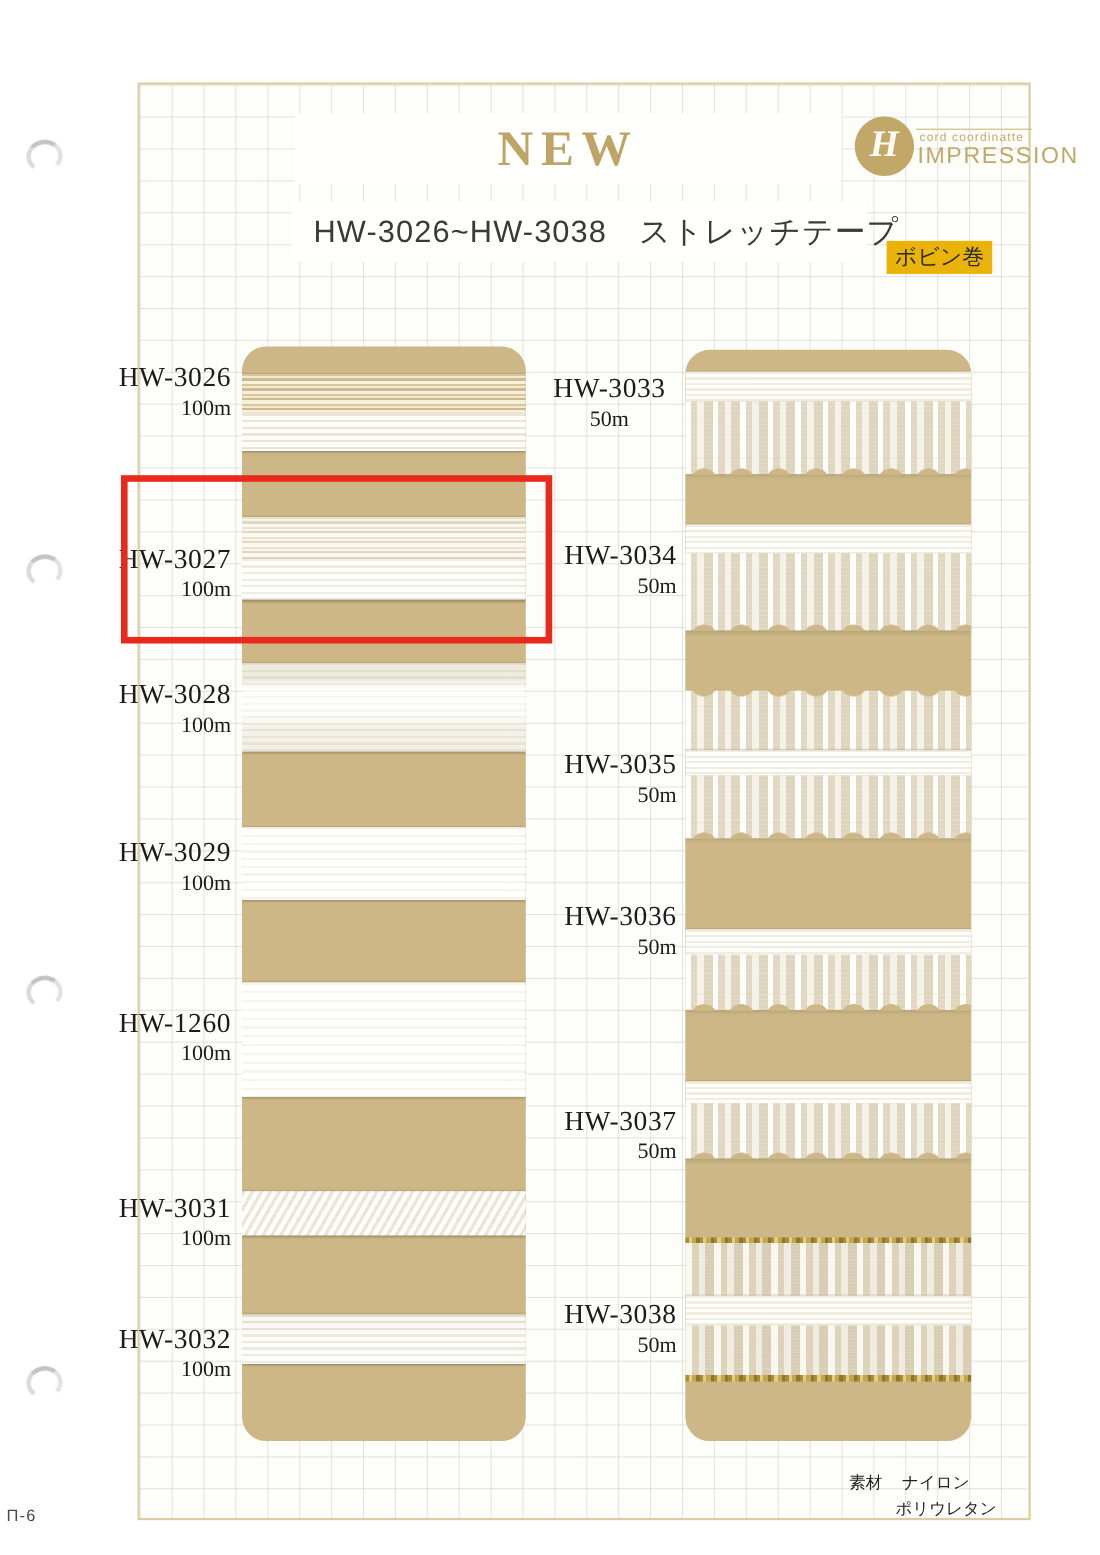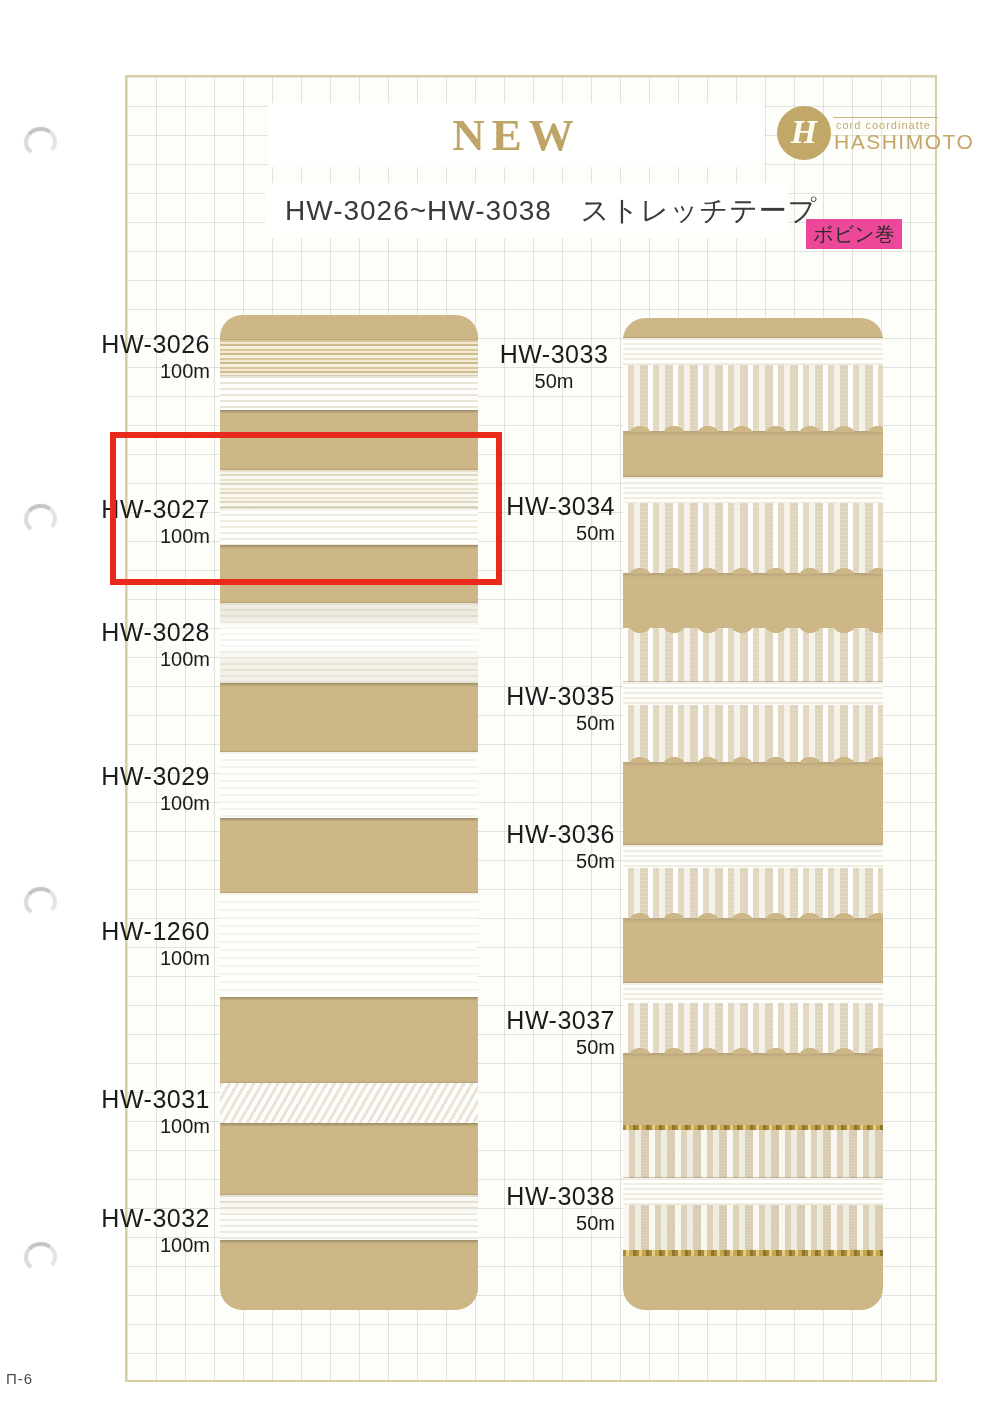--- a/index.html
+++ b/index.html
@@ -37,21 +37,21 @@
     font-family:"Liberation Serif", serif; font-weight:bold;
     font-size:45px; letter-spacing:7px; word-spacing:18px; color:#bfa468;
   }
   .subtitle-box {
     position:absolute; left:265px; top:183px; width:523px; height:55px;
     background:#fffffe; line-height:55px; padding-left:20px;
     font-size:28px; color:#3a3a3a; letter-spacing:1px; white-space:pre;
   }
   .bobbin-box {
     position:absolute; left:806px; top:219px; width:96px; height:30px;
-    background:#ec4899; line-height:30px; text-align:center;
+    background:#eab308; line-height:30px; text-align:center;
     font-size:20px; color:#2c2c2c;
   }
   
   .logo-circle {
     position:absolute; left:777px; top:106px; width:54px; height:54px; border-radius:50%;
     background:#c1a768; color:#fdfbf4; text-align:center; line-height:52px;
     font-family:"Liberation Serif", serif; font-style:italic; font-weight:bold; font-size:34px;
   }
   .logo-rule { position:absolute; left:833px; top:117px; width:105px; height:1px; background:#cdb77e; }
   .logo-small {
@@ -118,21 +118,21 @@
     background-size:34px 15px; background-repeat:repeat-x; }
   .ruffle.dense {
     background-image:
       repeating-linear-gradient(90deg, rgba(250,248,242,.95) 0 6px, rgba(214,202,172,.7) 6px 12px, rgba(240,236,226,.9) 12px 18px, rgba(202,189,158,.6) 18px 26px),
       repeating-linear-gradient(180deg, rgba(255,255,255,.5) 0 1px, rgba(0,0,0,0) 1px 3px);
   }
   .gold-edge { position:absolute; left:0; right:0; height:5px;
     background:repeating-linear-gradient(90deg,#a98c39 0 3px,#e3cc84 3px 6px,#c6a64d 6px 10px,#8f762f 10px 13px); }
 
   
-  .plabel { position:absolute; width:122px; text-align:right; color:#1b1b1b; }
+  .plabel { position:absolute; width:122px; text-align:right; color:#1b1b1b;font-family:Liberation Serif, serif; }
   .plabel .code { font-size:25px; line-height:28px; letter-spacing:.5px; }
   .plabel .len  { font-size:20px; line-height:26px; }
   .plabel.lcol { left:88px; }
   .plabel.rcol { left:493px; }
   .lb-0 { top:330px; } .lb-1 { top:480px;margin-top:15px; } .lb-2 { top:618px; } .lb-3 { top:762px; }
   .lb-4 { top:917px; } .lb-5 { top:1085px; } .lb-6 { top:1204px; }
   .rb-0 { top:340px;text-align:center; } .rb-1 { top:492px; } .rb-2 { top:682px; }
   .rb-3 { top:820px; } .rb-4 { top:1006px; } .rb-5 { top:1182px; }
 
   
@@ -157,21 +157,21 @@
   <div class="hole h1"></div>
   <div class="hole h2"></div>
   <div class="hole h3"></div>
   <div class="hole h4"></div>
 
   <div class="title-box">NEW IMPRESSION</div>
 
   <div class="logo-circle">H</div>
   <div class="logo-rule"></div>
   <div class="logo-small">cord coordinatte</div>
-  <div class="logo-name">HASHIMOTO</div>
+  <div class="logo-name">IMPRESSION</div>
 
   <div class="subtitle-box">HW-3026~HW-3038　ストレッチテープ</div>
   <div class="bobbin-box">ボビン巻</div>
 
   <div class="panel left">
     <div class="tape" style="top:25px;height:70px;">
       <div class="half f3026a edge-shadow" style="top:0;height:36px;"></div>
       <div class="half f3026b edge-shadow" style="top:36px;height:34px;"></div>
     </div>
     <div class="tape" style="top:155px;height:75px;">
@@ -258,16 +258,23 @@
     <div class="code">HW-3037</div>
     <div class="len">50m</div>
   </div>
   <div class="plabel rcol rb-5">
     <div class="code">HW-3038</div>
     <div class="len">50m</div>
   </div>
 
   <div class="highlight-rect"></div>
 
+  <div class="materials">
+    <div class="row1">
+      <span>素材</span>
+      <span>ナイロン</span>
+    </div>
+    <div class="row2">ポリウレタン</div>
+  </div>
 
   <div class="page-num">Π-6</div>
 
 </div>
 
 </body></html>

